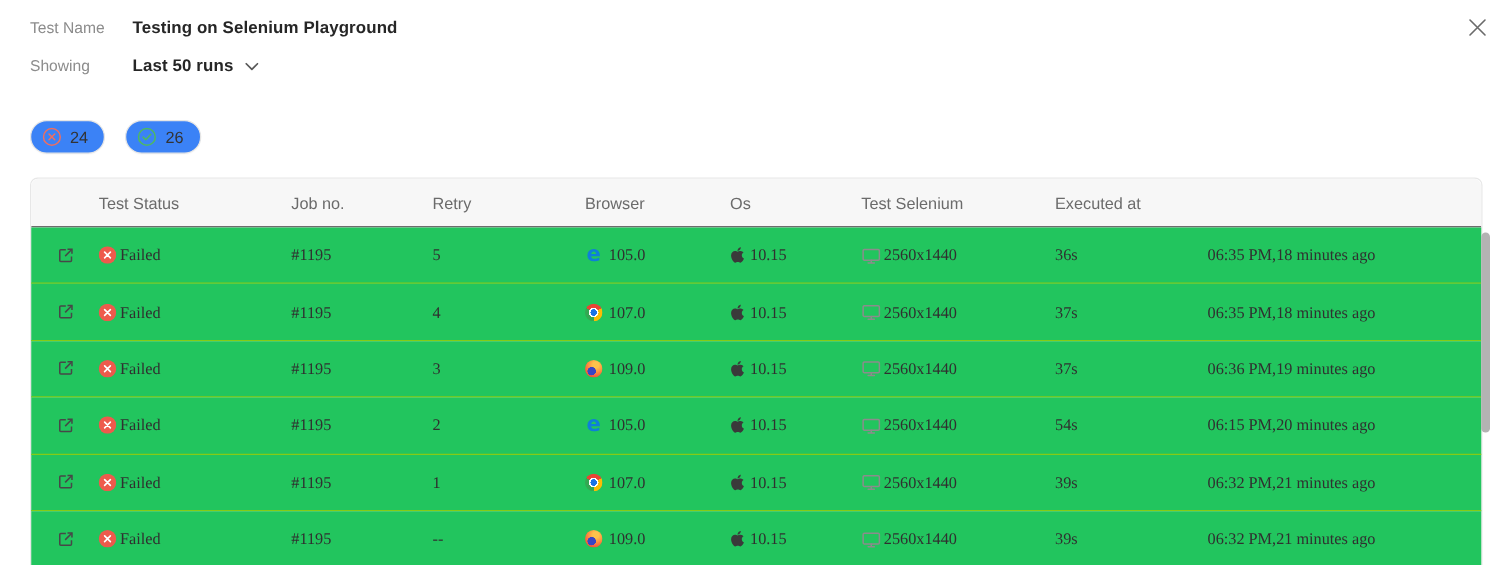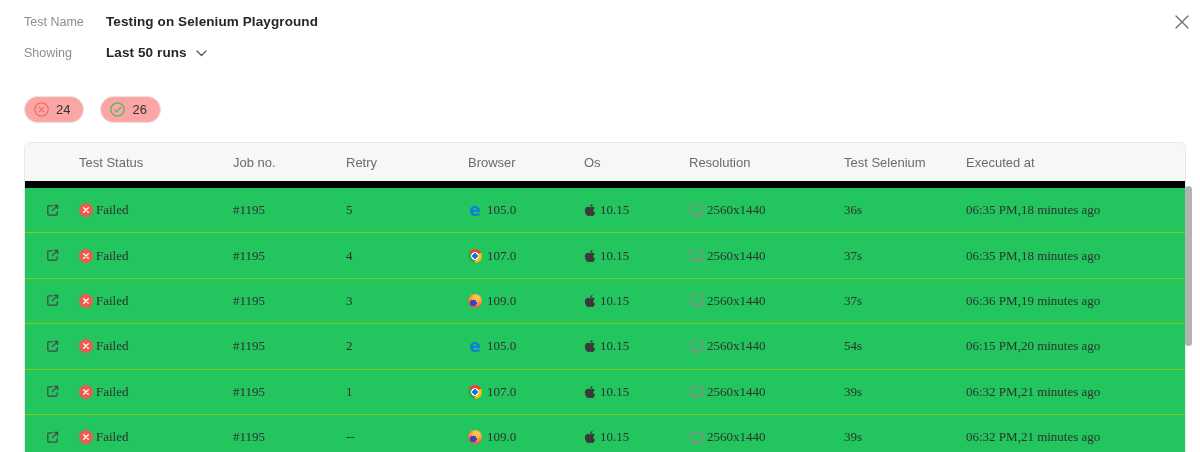--- a/index.html
+++ b/index.html
@@ -21,37 +21,37 @@
   .chev{margin-top:2px;}
   .close-btn{
     position:absolute;top:13px;right:9px;width:18px;height:18px;
     background:none;border:none;padding:0;cursor:pointer;display:flex;
     align-items:center;justify-content:center;
   }
   
   .pills{position:absolute;top:96px;left:24px;display:flex;gap:16px;}
   .pill{
     display:flex;align-items:center;gap:7px;
-    border:1px solid #e5e5e5;border-radius:15px;background:#fca5a5;
+    border:1px solid #e5e5e5;border-radius:15px;background:#3b82f6;
     padding:5px 13px 5px 9px;font-size:13px;color:#333;cursor:pointer;
     box-shadow:0 1px 1px rgba(0,0,0,.02);
   }
   
   .table{
     position:absolute;top:142px;left:24px;width:1162px;
     border:1px solid #e7e7e7;border-radius:6px 6px 0 0;
     background:#fff;box-sizing:border-box;
   }
   .grid{
     display:grid;
     grid-template-columns:54px 154px 113px 122px 116px 105px 155px 122px minmax(0,1fr);
     align-items:center;
   }
   .thead{
-    height:38px;background:#f7f7f7;border-bottom:7px solid #000000;
+    height:38px;background:#f7f7f7;border-bottom:1px solid #000000;
     border-radius:6px 6px 0 0;
   }
   .th{font-size:13px;color:#6b6b6b;}
   .trow{height:44.4px;border-bottom:1px solid #84cc16;background:#22c55e;font-family:Liberation Serif, serif;}
   .cell{display:flex;align-items:center;font-size:13px;color:#303030;}
   .c-open{justify-content:center;}
   .open-btn{background:none;border:none;padding:2px;cursor:pointer;display:flex;}
   .status-text{margin-left:3px;}
   .ver{margin-left:5px;}
   .os-text{margin-left:4px;}
@@ -132,21 +132,20 @@
   </div>
 
   <div class="table">
     <div class="grid thead">
       <div class="th"></div>
       <div class="th">Test Status</div>
       <div class="th">Job no.</div>
       <div class="th">Retry</div>
       <div class="th">Browser</div>
       <div class="th">Os</div>
-      <div class="th">Resolution</div>
       <div class="th">Test Selenium</div>
       <div class="th">Executed at</div>
     </div>
     <div>
   <div class="grid trow">
     <div class="cell c-open">
       <button class="open-btn">
         <span>
           <svg width="15" height="15" viewBox="0 0 16 16">
                   <path d="M8.2 3H3.9c-.5 0-.9.4-.9.9v8.2c0 .5.4.9.9.9h8.2c.5 0 .9-.4.9-.9V8.7" fill="none" stroke="#474747" stroke-width="1.3"></path>

